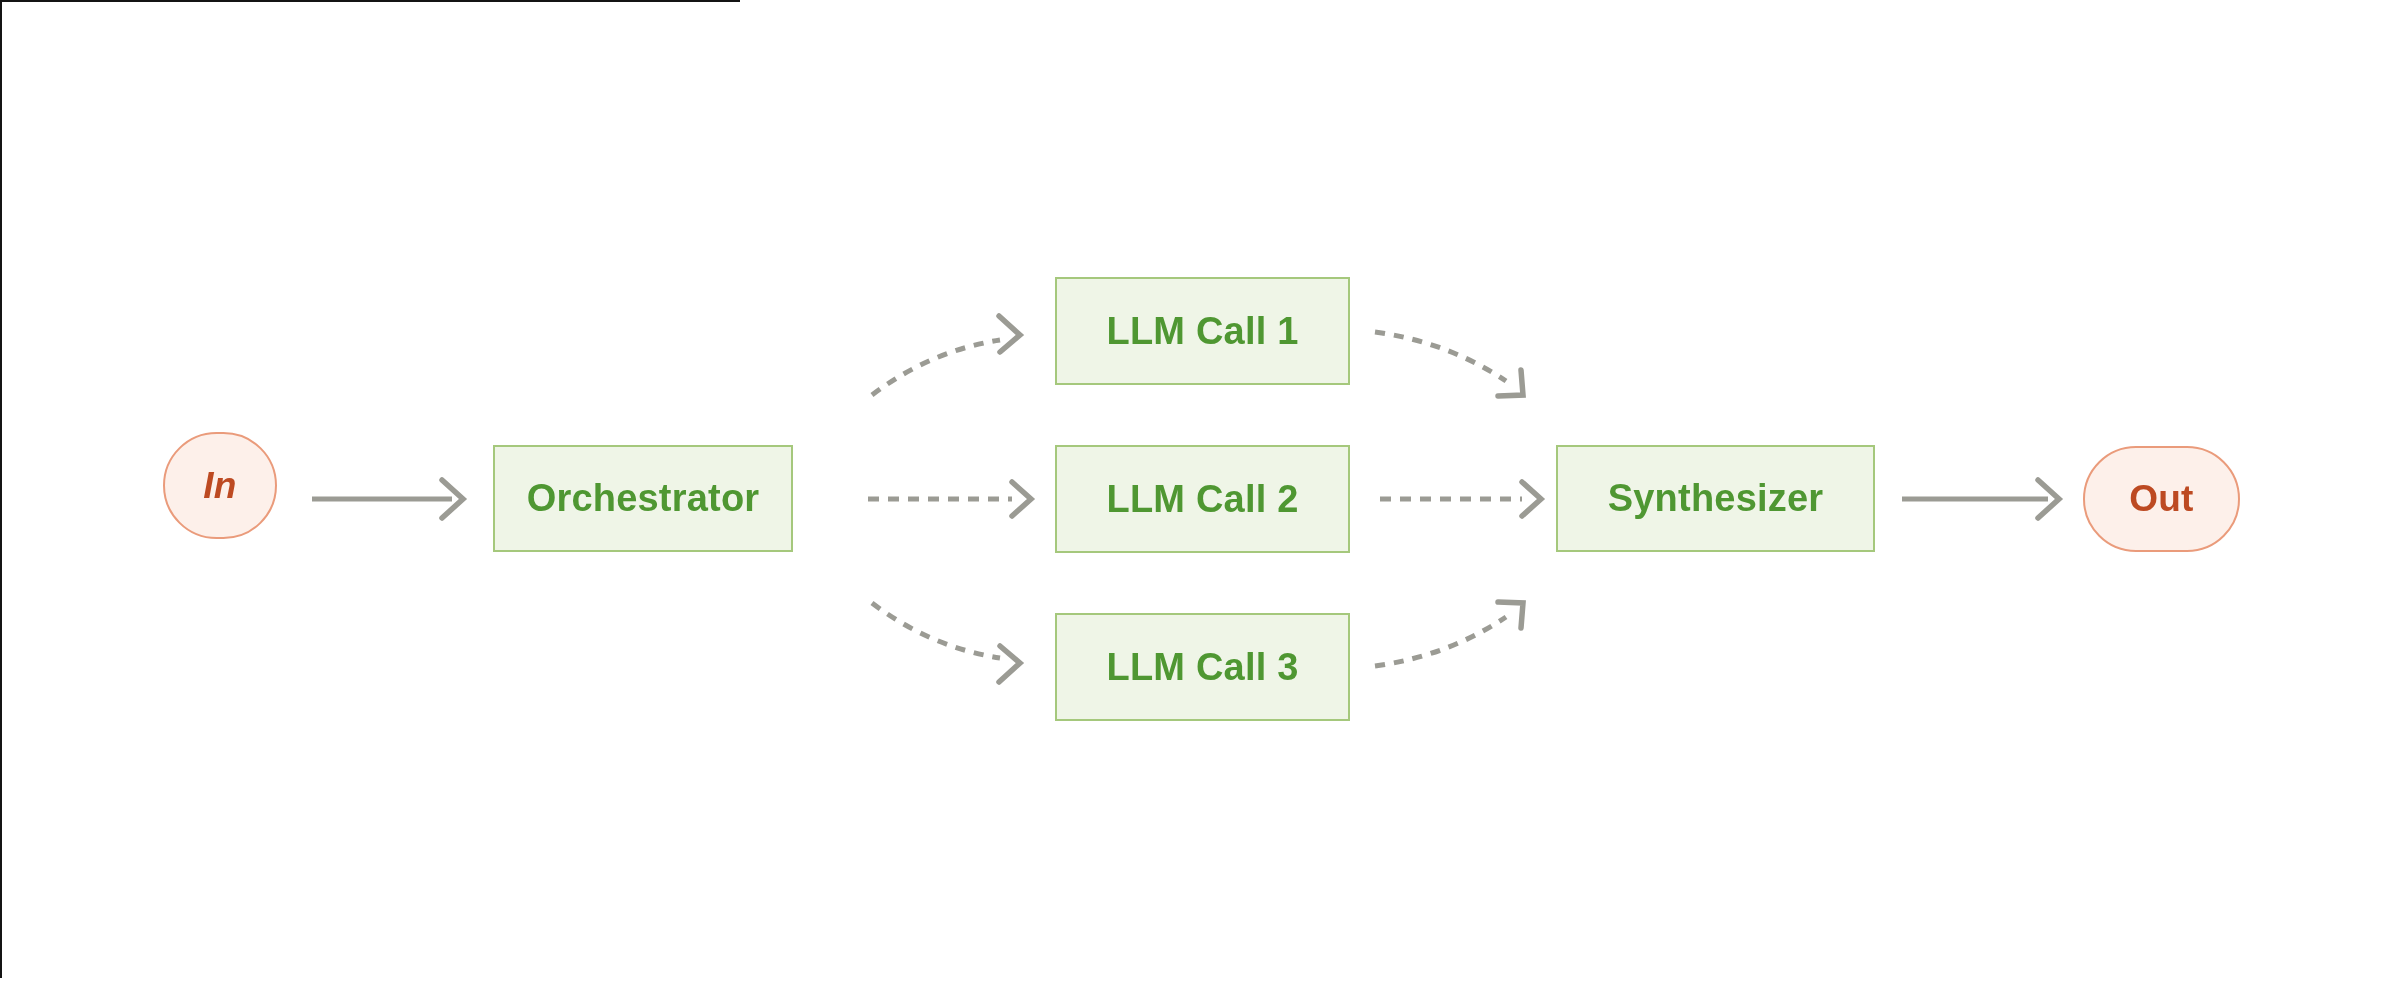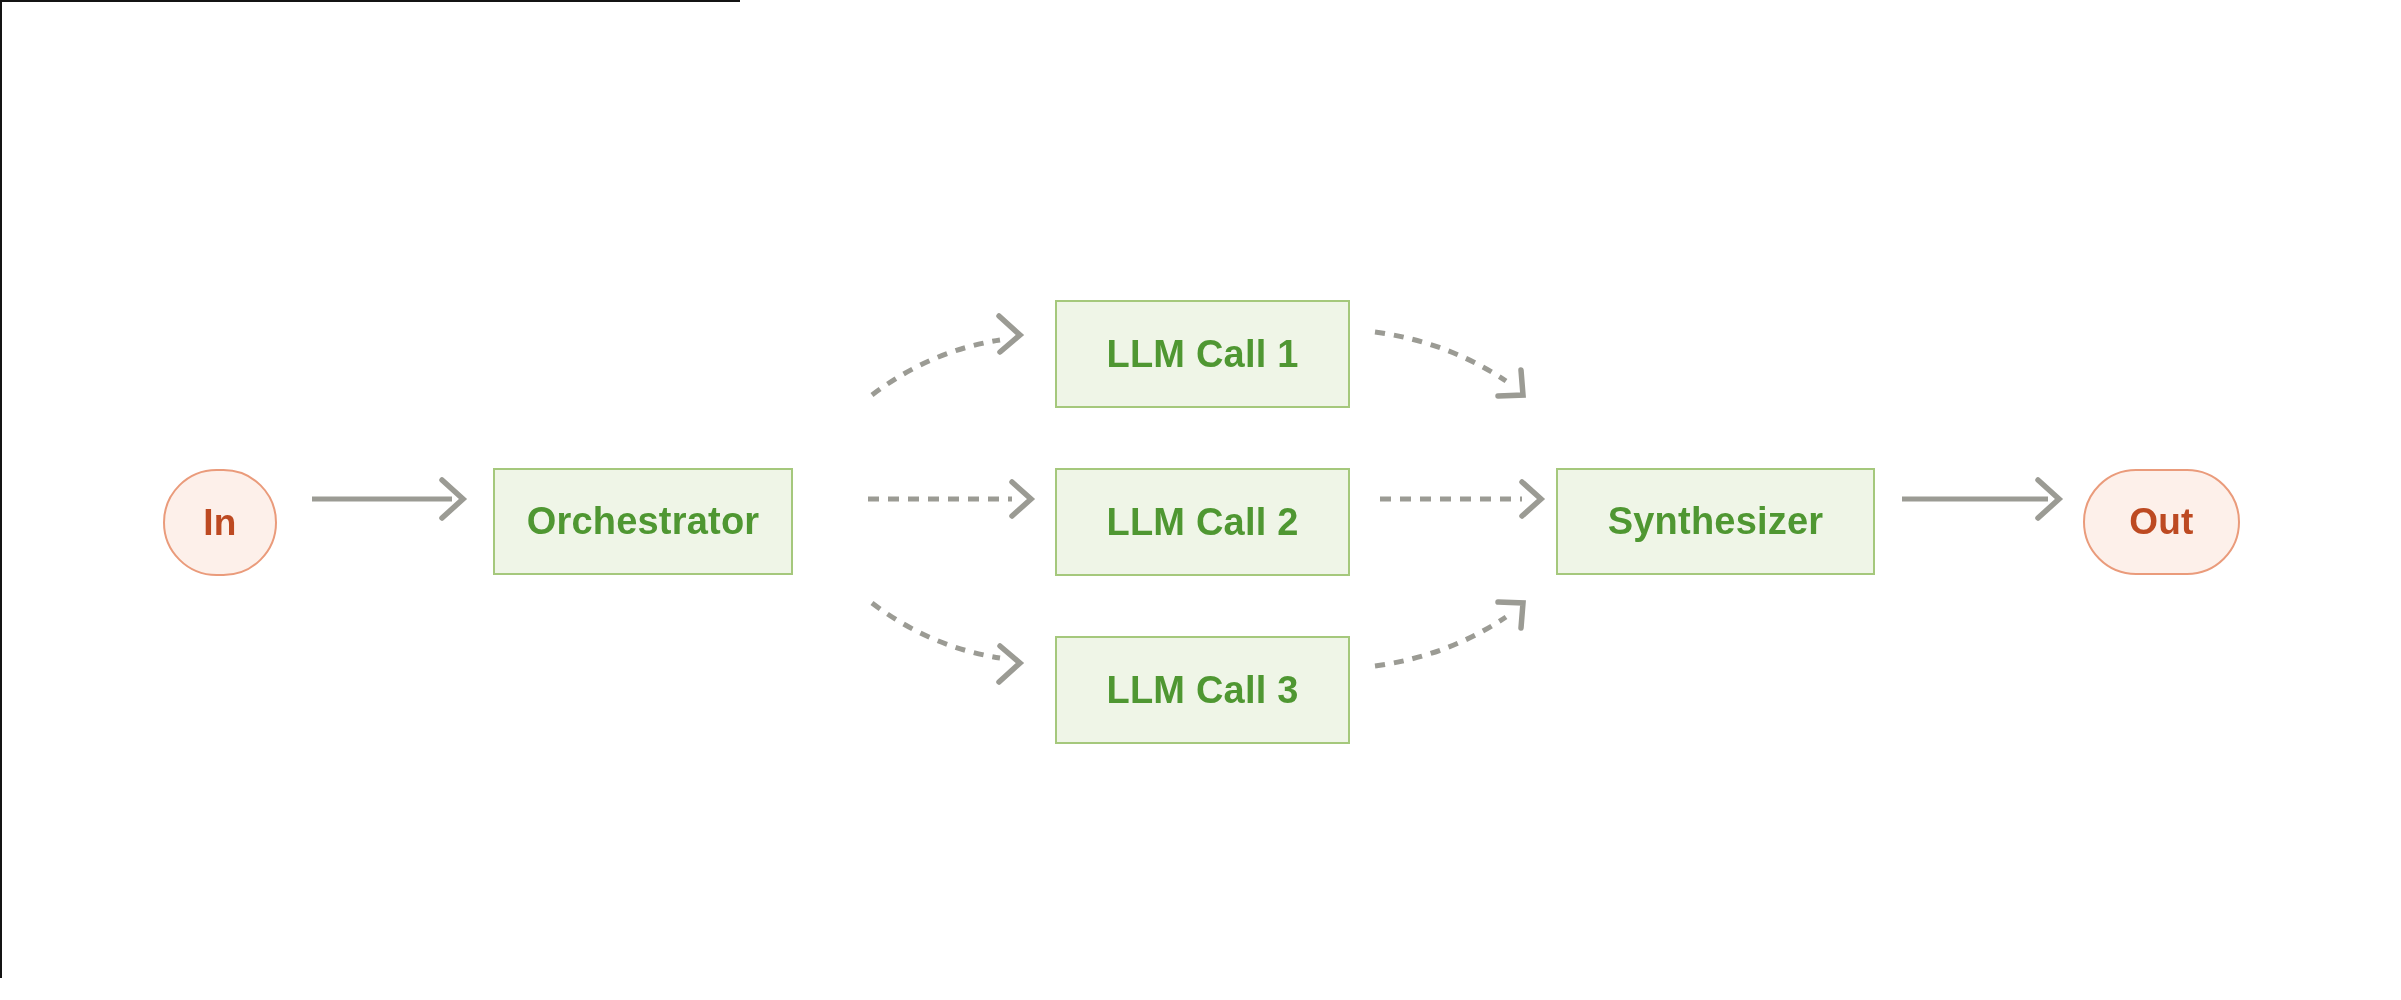--- a/index.html
+++ b/index.html
@@ -33,35 +33,34 @@
   .edge{stroke:var(--arrow_gray);fill:none;stroke-width:5;}
   .edge.dashed-straight{stroke-dasharray:11 9;}
   .edge.dashed-curve{stroke-dasharray:10 9;}
   .head{stroke:var(--arrow_gray);fill:none;stroke-width:5.5;stroke-linecap:round;stroke-linejoin:miter;}
   .node{
     position:absolute;
     display:flex;align-items:center;justify-content:center;
     box-sizing:border-box;
     font-weight:bold;
     letter-spacing:0.2px;
-    margin-top:23px;
   }
   .node.box{
     background:var(--green_fill);
     border:2px solid var(--green_border);
     color:var(--green_text);
     font-size:38px;
   }
   .node.pill{
     background:var(--pink_fill);
     border:2px solid var(--pink_border);
     color:var(--red_text);
     font-size:37px;
   }
-  .node-in{left:163px;top:446px;width:114px;height:107px;border-radius:57px;}
+  .node-in{left:163px;top:432px;width:114px;height:107px;border-radius:57px;font-style:italic;}
   .node-orchestrator{left:493px;top:445px;width:300px;height:107px;}
   .node-llm1{left:1055px;top:277px;width:295px;height:108px;}
   .node-llm2{left:1055px;top:445px;width:295px;height:108px;justify-content:center;}
   .node-llm3{left:1055px;top:613px;width:295px;height:108px;}
   .node-synthesizer{left:1556px;top:445px;width:319px;height:107px;}
   .node-out{left:2083px;top:446px;width:157px;height:106px;border-radius:53px;}
 </style>
 </head>
 <body>
 

